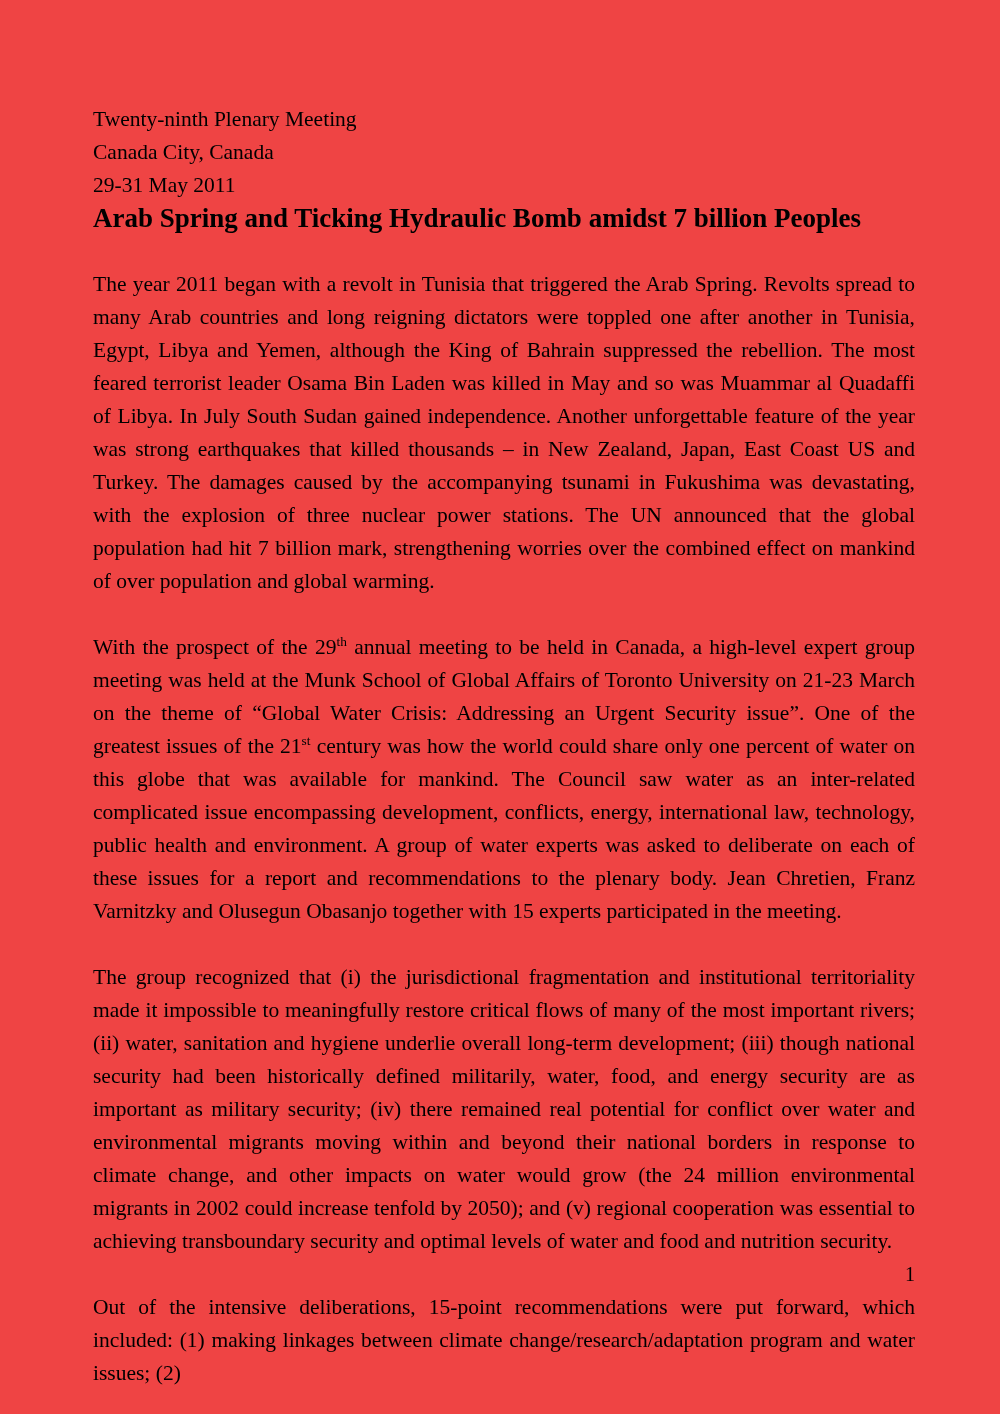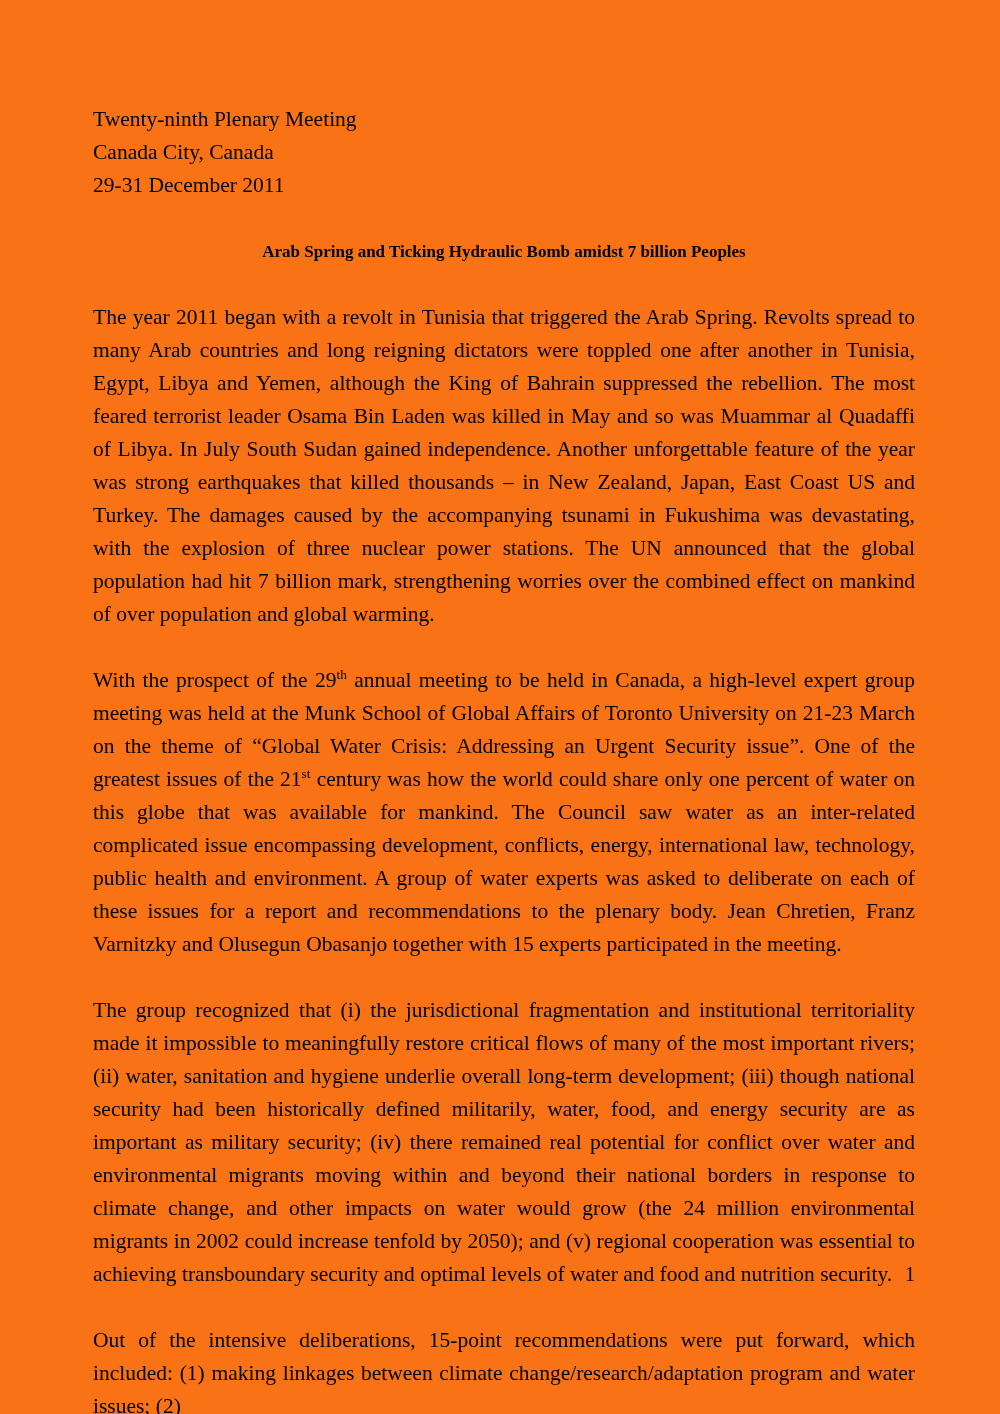--- a/index.html
+++ b/index.html
@@ -11,42 +11,41 @@
     width: 1000px;
     height: 1414px;
     font-family: "Liberation Serif", "DejaVu Serif", serif;
     color: #000000;
     -webkit-font-smoothing: antialiased;
   }
   .page {
     position: relative;
     width: 1000px;
     height: 1414px;
-    background: #f97316;
+    background: #ef4444;
     box-sizing: border-box;
     overflow: hidden;
   }
   .content {
     position: absolute;
     left: 93px;
     top: 103px;
     width: 822px;
   }
   .meta-line {
     font-size: 21.5px;
     line-height: 33px;
     text-align: left;
     white-space: nowrap;
   }
   .doc-title {
-    font-size: 17px;
+    font-size: 27px;
     line-height: 33px;
     font-weight: bold;
-    text-align: center;
-    margin-top: 33px;
+    text-align: left;
     margin-bottom: 0;
   }
   .para {
     font-size: 21.5px;
     line-height: 33px;
     text-align: justify;
     text-justify: inter-word;
     margin: 0;
     hyphens: none;
   }
@@ -76,21 +75,21 @@
 </head>
 <body>
 
 <div class="page">
 
   <div class="content">
 
     <div>
       <div class="meta-line">Twenty-ninth Plenary Meeting</div>
       <div class="meta-line">Canada City, Canada</div>
-      <div class="meta-line">29-31 December 2011</div>
+      <div class="meta-line">29-31 May 2011</div>
     </div>
 
     <div class="title-gap-top"></div>
     <div class="doc-title">Arab Spring and Ticking Hydraulic Bomb amidst 7 billion Peoples</div>
     <div class="title-gap-bottom"></div>
 
     <p class="para">The year 2011 began with a revolt in Tunisia that triggered the Arab Spring. Revolts spread to many Arab countries and long reigning dictators were toppled one after another in Tunisia, Egypt, Libya and Yemen, although the King of Bahrain suppressed the rebellion. The most feared terrorist leader Osama Bin Laden was killed in May and so was Muammar al Quadaffi of Libya. In July South Sudan gained independence. Another unforgettable feature of the year was strong earthquakes that killed thousands – in New Zealand, Japan, East Coast US and Turkey. The damages caused by the accompanying tsunami in Fukushima was devastating, with the explosion of three nuclear power stations. The UN announced that the global population had hit 7 billion mark, strengthening worries over the combined effect on mankind of over population and global warming.</p>
     <div class="para-gap"></div>
 
     <p class="para">With the prospect of the 29<sup>th</sup> annual meeting to be held in Canada, a high-level expert group meeting was held at the Munk School of Global Affairs of Toronto University on 21-23 March on the theme of “Global Water Crisis: Addressing an Urgent Security issue”. One of the greatest issues of the 21<sup>st</sup> century was how the world could share only one percent of water on this globe that was available for mankind. The Council saw water as an inter-related complicated issue encompassing development, conflicts, energy, international law, technology, public health and environment. A group of water experts was asked to deliberate on each of these issues for a report and recommendations to the plenary body. Jean Chretien, Franz Varnitzky and Olusegun Obasanjo together with 15 experts participated in the meeting.</p>

